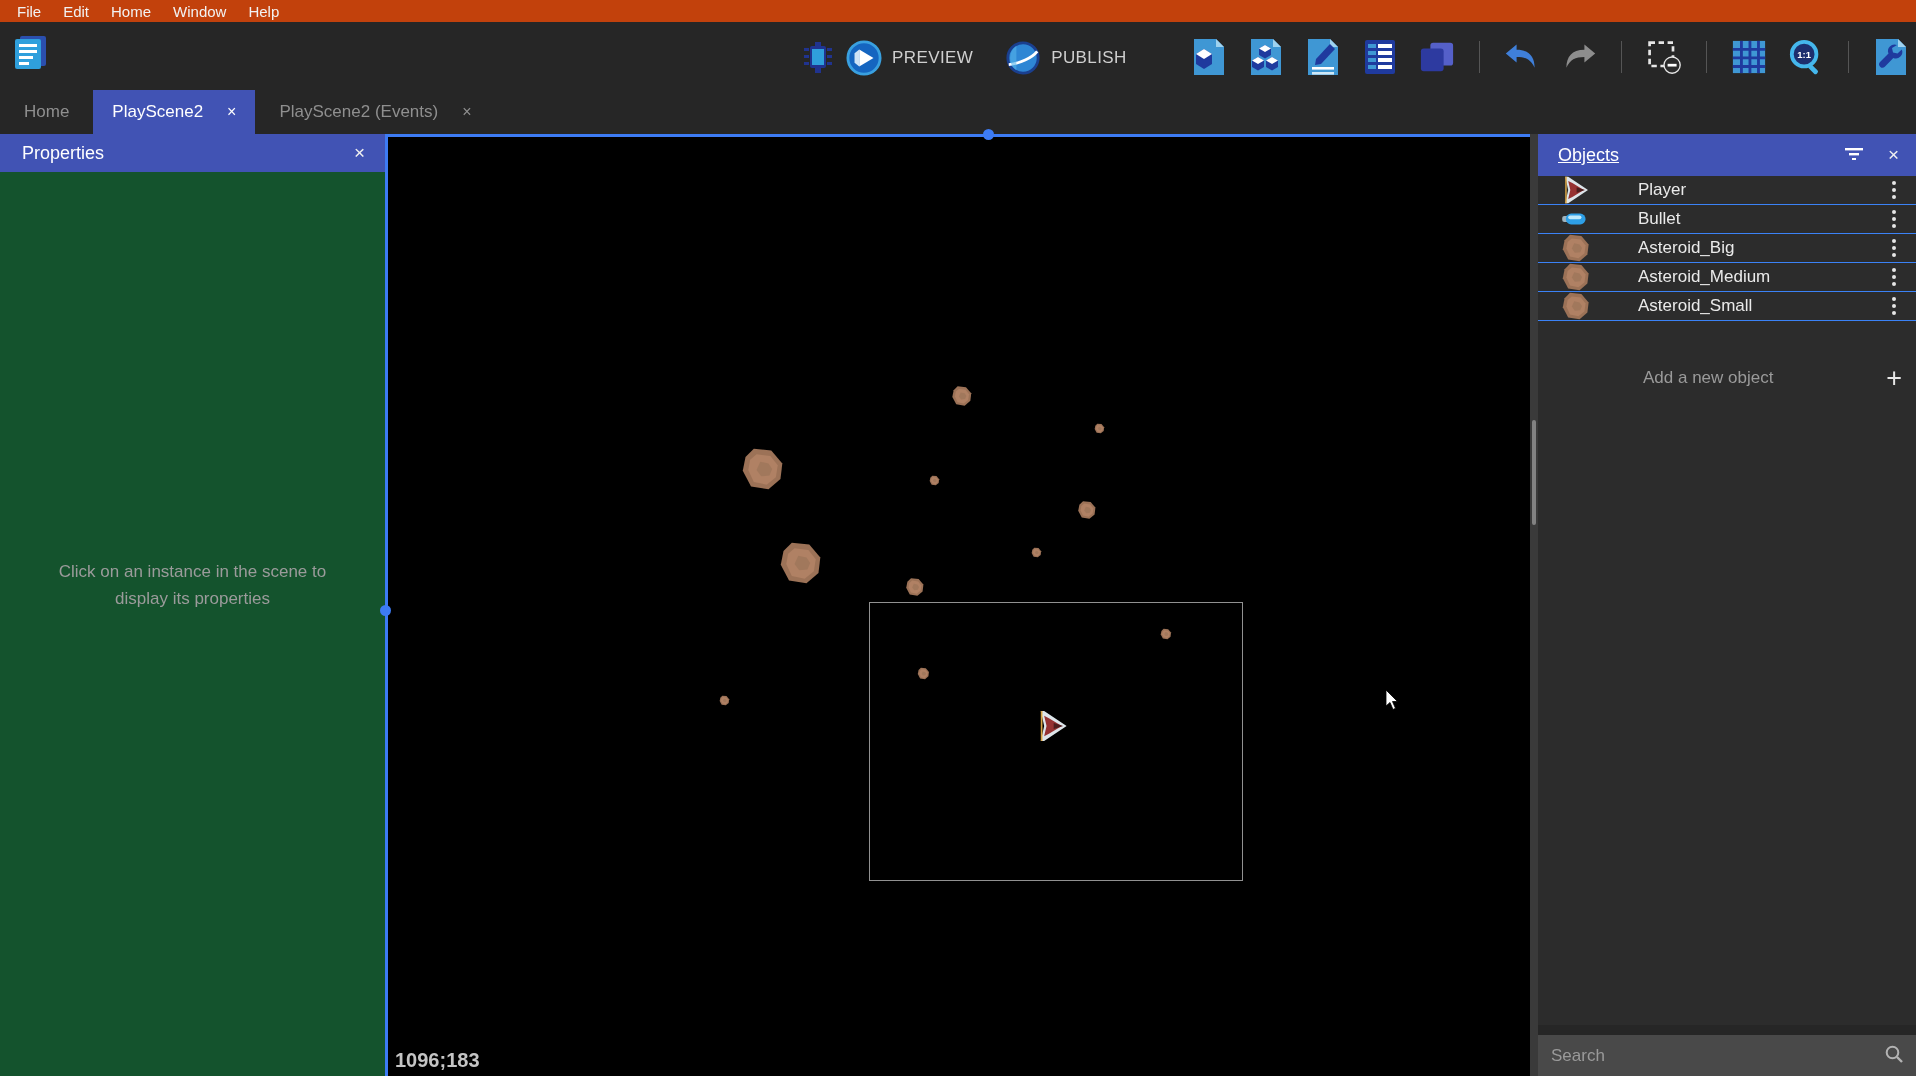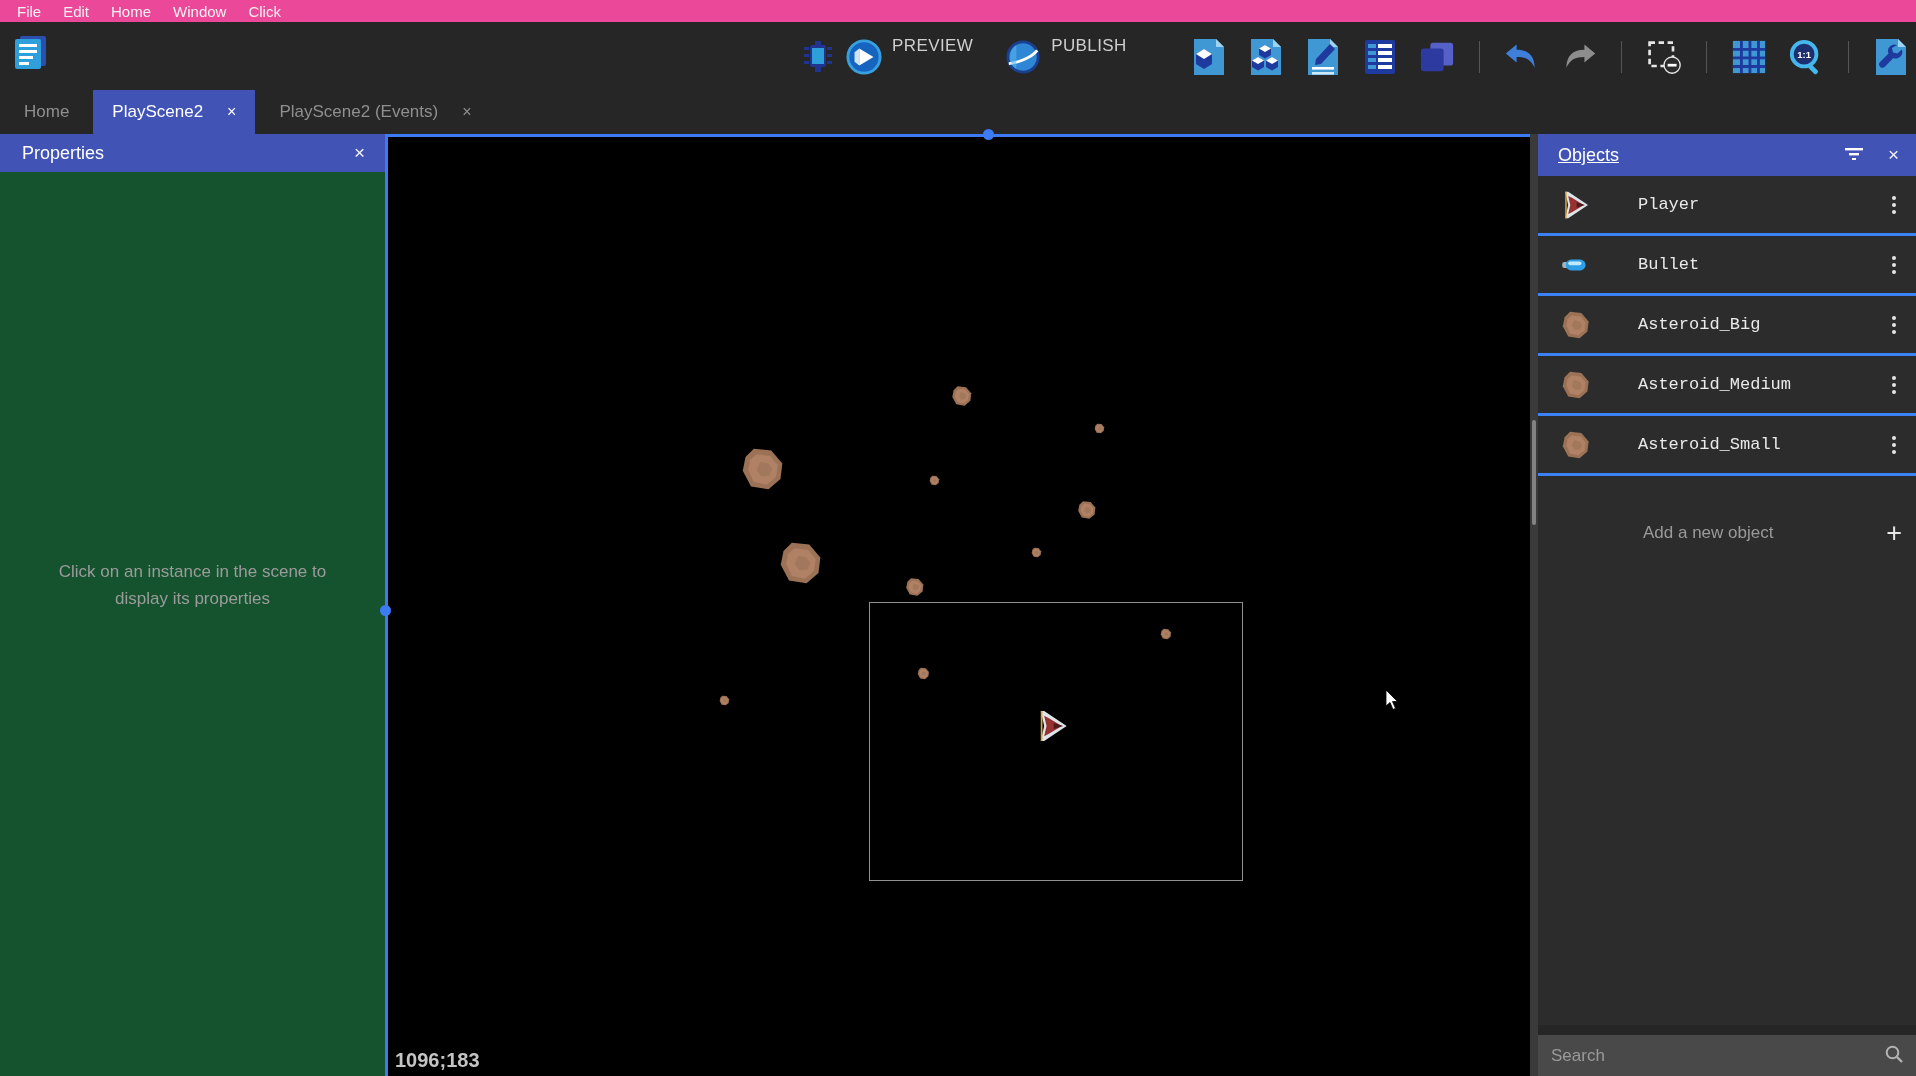--- a/index.html
+++ b/index.html
@@ -1,28 +1,28 @@
 <!DOCTYPE html>
 <html><head>
 <meta charset="utf-8">
 <style>
   * { margin:0; padding:0; box-sizing:border-box; }
   html,body { width:1916px; height:1076px; overflow:hidden; background:#1c1c1c;
               font-family:"Liberation Sans", sans-serif; }
   .app { position:relative; width:1916px; height:1076px; }
 
   
-  .menubar { position:absolute; top:0; left:0; right:0; height:22px; background:#ec4899;
+  .menubar { position:absolute; top:0; left:0; right:0; height:22px; background:#c2410c;
              display:flex; align-items:center; padding-left:6px; }
   .menu-item { color:#f2f2f2; font-size:15px; padding:0 11px; cursor:default; }
 
   
   .toolbar { position:absolute; top:22px; left:0; right:0; height:68px; background:#262626; }
   .pm-icon { position:absolute; left:8px; top:8px; }
-  .tb-center { position:absolute; left:800px; top:14px; height:44px; display:flex; align-items:flex-start; gap:10px; }
+  .tb-center { position:absolute; left:800px; top:14px; height:44px; display:flex; align-items:center; gap:10px; }
   .tb-label { color:#cfcfcf; font-size:17px; letter-spacing:.4px; margin-right:22px; }
   .tb-right { position:absolute; right:7px; top:13px; height:44px; display:flex; align-items:center; gap:21px; }
   .tb-sep { width:1px; height:32px; background:#555; margin:0 3px; }
   .tb-icon { width:36px; height:42px; display:flex; align-items:center; justify-content:center; }
 
   
   .tabbar { position:absolute; top:90px; left:0; right:0; height:44px; background:#262626; display:flex; }
   .tab { display:flex; align-items:center; font-size:17px; padding:0 24px; color:#8f8f8f; cursor:default; }
   .tab.active { background:#4153b4; color:#ffffff; padding:0 19px; }
   .tab .tab-close { margin-left:24px; font-size:16px; color:inherit; }
@@ -51,21 +51,21 @@
   
   .vscroll { position:absolute; top:134px; left:1530px; width:8px; bottom:0; background:#3a3a3a; }
   .vscroll .thumb { position:absolute; left:2px; width:4px; background:#828282; border-radius:2px; }
 
   
   .objects { position:absolute; top:134px; left:1538px; width:378px; bottom:0; background:#2c2c2c; }
   .objects .panel-header { height:42px; padding-left:20px;text-decoration:underline; }
   .objects .hdr-close { right:17px; }
   .hdr-filter { position:absolute; right:52px; top:50%; transform:translateY(-50%); }
   .obj-list { position:absolute; top:42px; left:0; right:0; }
-  .obj-row { height:60px; display:flex; align-items:center; border-bottom:3px solid #3b82f6; position:relative;font-family:Liberation Mono, monospace; }
+  .obj-row { height:29px; display:flex; align-items:center; border-bottom:1px solid #3b82f6; position:relative; }
   .obj-ic { width:32px; height:32px; margin-left:22px; display:flex; align-items:center; justify-content:center; }
   .obj-label { color:#eaeaea; font-size:17px; margin-left:46px; }
   .obj-dots { position:absolute; right:20px; top:50%; transform:translateY(-50%);
               display:flex; flex-direction:column; gap:3px; }
   .obj-dots i { width:4px; height:4px; border-radius:50%; background:#e6e6e6; }
   .add-row { height:44px; display:flex; align-items:center; position:relative;margin-top:35px; }
   .add-label { color:#9a9a9a; font-size:17px; margin-left:105px; }
   .add-plus { position:absolute; right:14px; color:#e8e8e8; font-size:27px; font-weight:300; line-height:1; }
   .search-wrap { position:absolute; left:0; right:0; bottom:0; }
   .search-gap { height:10px; background:#262626; }
@@ -78,21 +78,21 @@
 </head>
 <body>
 
 <div class="app">
 
   <div class="menubar" id="menu-bar">
       <span class="menu-item">File</span>
       <span class="menu-item">Edit</span>
       <span class="menu-item">Home</span>
       <span class="menu-item">Window</span>
-      <span class="menu-item">Click</span>
+      <span class="menu-item">Help</span>
     </div>
 
   <div class="toolbar">
     <div class="pm-icon">
       <svg width="44" height="44" viewBox="0 0 44 44">
         <rect x="12" y="6" width="26" height="30" rx="2" fill="#2b4fae"></rect>
         <rect x="7" y="9" width="26" height="30" rx="2" fill="#2f9fdc"></rect>
         <rect x="11" y="14" width="18" height="3" fill="#fff"></rect>
         <rect x="11" y="20" width="18" height="3" fill="#fff"></rect>
         <rect x="11" y="26" width="14" height="3" fill="#fff"></rect>

